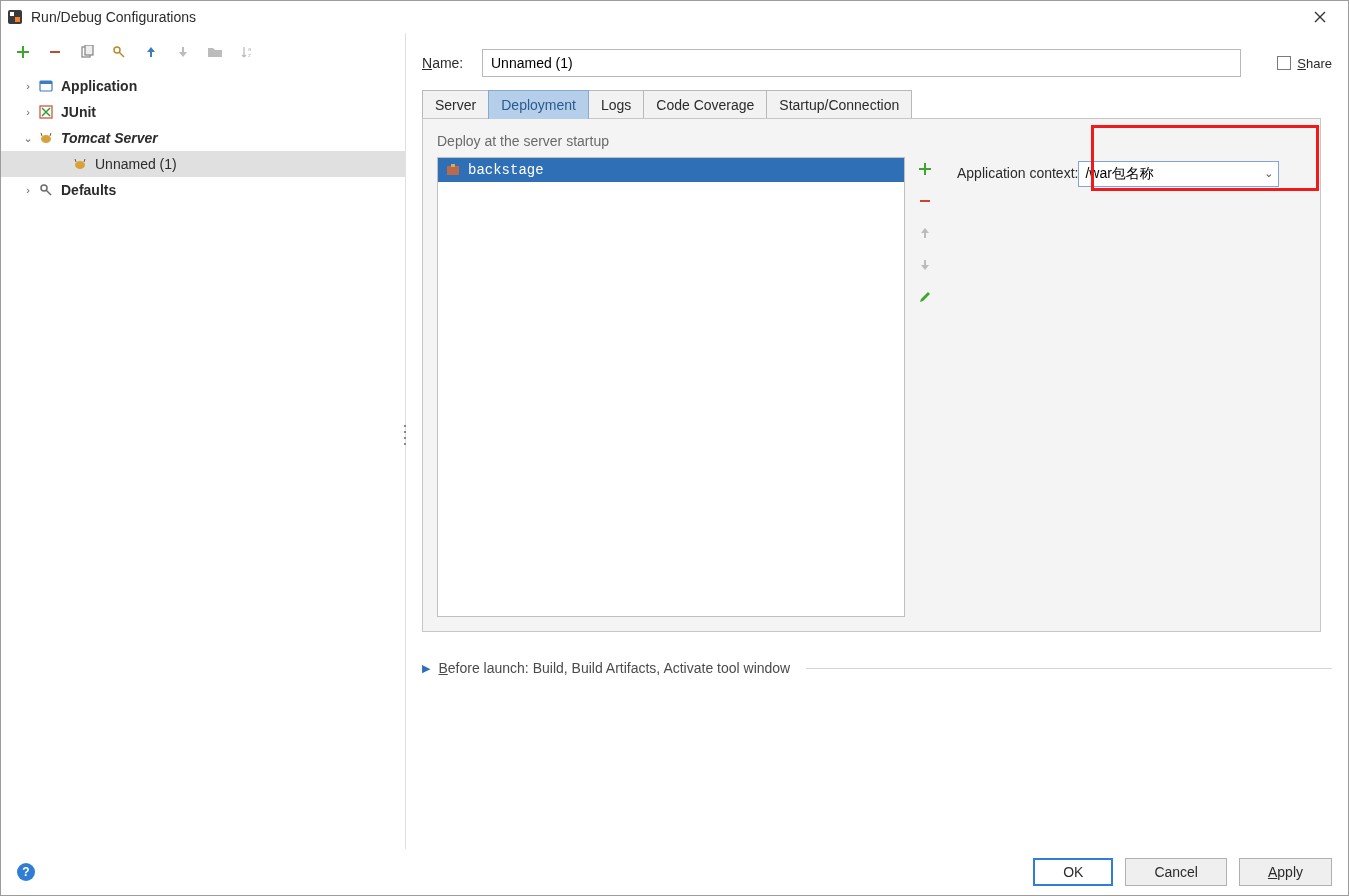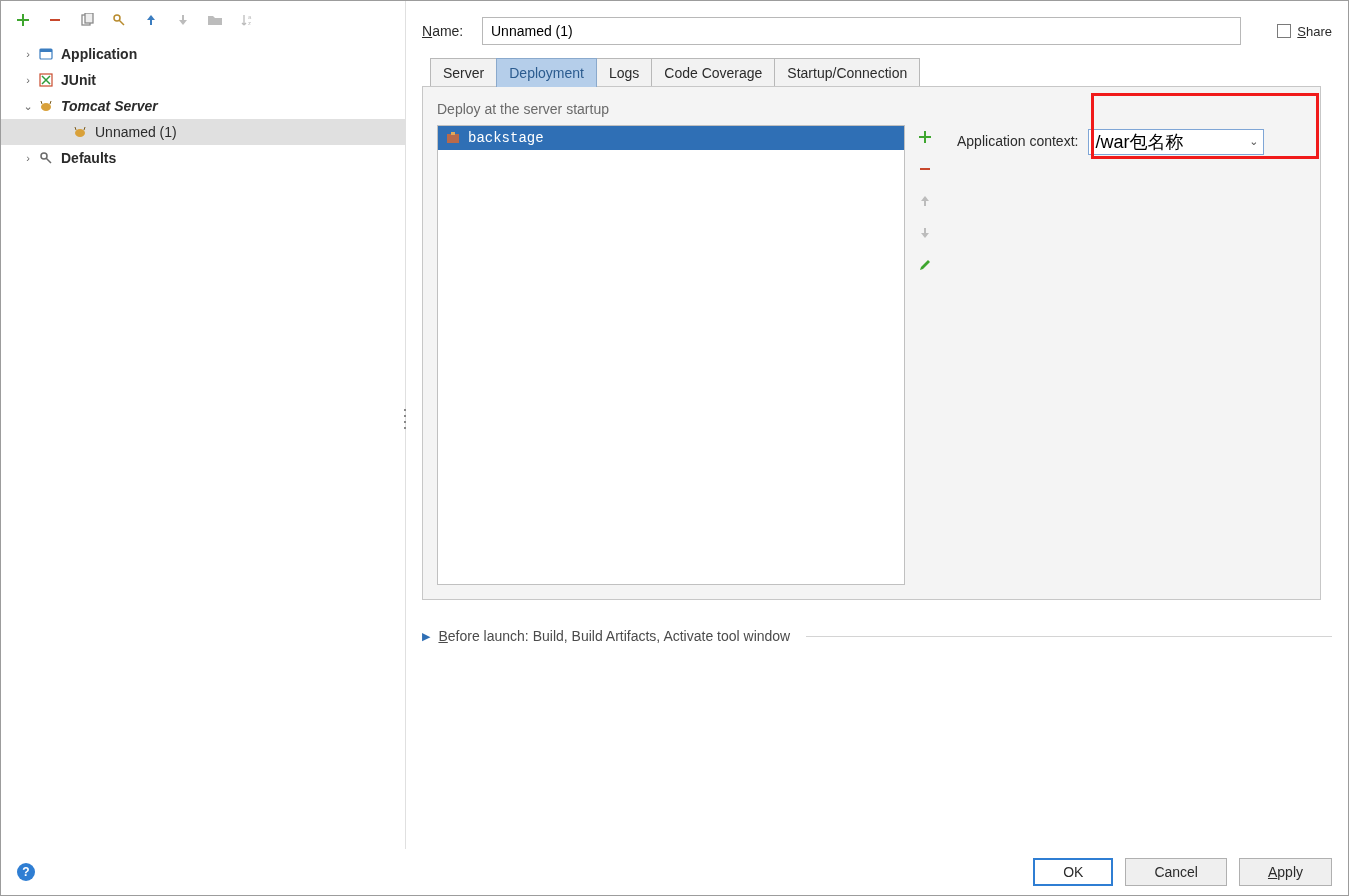--- a/index.html
+++ b/index.html
@@ -40,36 +40,36 @@
   .name-row { display:flex; align-items:center; padding:16px 16px 8px 16px; gap:12px; }
   .name-label { width:48px; font-size:14px; }
   .name-input { flex:1; height:28px; border:1px solid #b8b8b8; padding:2px 8px; font-size:14px; }
   .share-box { display:flex; align-items:center; gap:6px; margin-left:24px; }
   .share-check { width:14px; height:14px; border:1px solid #7a7a7a; }
 
   
   .tabrow { display:flex; align-items:flex-end; padding:4px 16px 0 16px; }
   .tab { padding:6px 12px; border:1px solid #b8b8b8; border-bottom:none; margin-right:-1px; background:#f2f2f2; font-size:14px; cursor:pointer; color:#2b2b2b; position:relative; top:1px; }
   .tab.active { background:#b5ceea; border-color:#8aa9cc; z-index:2; color:#2b5b8f; font-weight:500; }
-  .tab.first { margin-left:8px;text-align:center; }
+  .tab.first { margin-left:0;text-align:center; }
 
   
   .deploy-panel { margin:0 27px 0 16px; border:1px solid #c7c7c7; background:#f4f4f4; padding:14px 14px 14px 14px; display:flex; flex-direction:column; position:relative; }
   .deploy-label { font-size:14px; color:#6a6a6a; margin-bottom:8px; }
   .deploy-body { display:flex; gap:18px; align-items:flex-start; }
   .deploy-left { display:flex; gap:6px; }
   .deploy-list { width:468px; height:460px; background:#fff; border:1px solid #c0c0c0; overflow:hidden;font-family:Liberation Mono, monospace; }
   .deploy-item { height:24px; display:flex; align-items:center; background:#2f6fb5; color:#fff; padding-left:8px; gap:8px; font-size:14px; }
   .deploy-side-toolbar { width:28px; display:flex; flex-direction:column; align-items:center; gap:12px; padding-top:2px; }
   .side-btn { width:20px; height:20px; display:flex; align-items:center; justify-content:center; cursor:pointer; }
 
-  .deploy-right { flex:1; display:flex; align-items:flex-start; gap:10px; padding-top:4px; }
+  .deploy-right { flex:1; display:flex; align-items:flex-start; padding-top:4px; }
   .appctx-label { font-size:14px; white-space:nowrap; padding-top:4px; }
   .appctx-input-wrap { position:relative; }
-  .appctx-input { width:176px; height:26px; border:1px solid #7fa6d6; padding:2px 22px 2px 6px; font-size:18px; }
+  .appctx-input { width:201px; height:26px; border:1px solid #7fa6d6; padding:2px 22px 2px 6px; font-size:14px; }
   .appctx-arrow { position:absolute; right:6px; top:6px; color:#555; font-size:11px; pointer-events:none;}
   .highlight-box { position:absolute; border:3px solid #f01a1a; pointer-events:none; }
 
   
   .before-row { display:flex; align-items:center; gap:8px; padding:28px 16px 8px 16px; color:#4b4b4b; font-size:14px; }
   .before-arrow { color:#2f6fb5; font-size:11px; }
   .before-line { flex:1; height:1px; background:#d4d4d4; margin-left:8px; }
 
   
   .footer { height:46px; display:flex; align-items:center; padding:0 16px; gap:12px; }
@@ -81,20 +81,35 @@
   .u { text-decoration:underline; }
 
   
   svg { display:block; }
 </style>
 </head>
 <body>
 
 <div class="window">
 
+  <div class="titlebar">
+    <span class="app-icon">
+      <svg width="16" height="16" viewBox="0 0 16 16">
+          <rect x="1" y="1" width="14" height="14" rx="2" fill="#3a3a3a"></rect>
+          <rect x="3" y="3" width="4" height="4" fill="#fff"></rect>
+          <rect x="8" y="8" width="5" height="5" fill="#f58025"></rect>
+        </svg>
+    </span>
+    <span class="titlebar-title">Run/Debug Configurations</span>
+    <span class="close-btn">
+      <svg width="12" height="12" viewBox="0 0 12 12">
+          <path d="M1 1 L11 11 M11 1 L1 11" stroke="#333" stroke-width="1.4"></path>
+        </svg>
+    </span>
+  </div>
 
   <div class="body">
 
     <div class="left-panel">
       <div class="left-toolbar">
         <span class="tb-icon">
             <svg width="14" height="14" viewBox="0 0 14 14">
               <path d="M7 1v12M1 7h12" stroke="#3ea62f" stroke-width="2"></path>
             </svg>
           </span>

